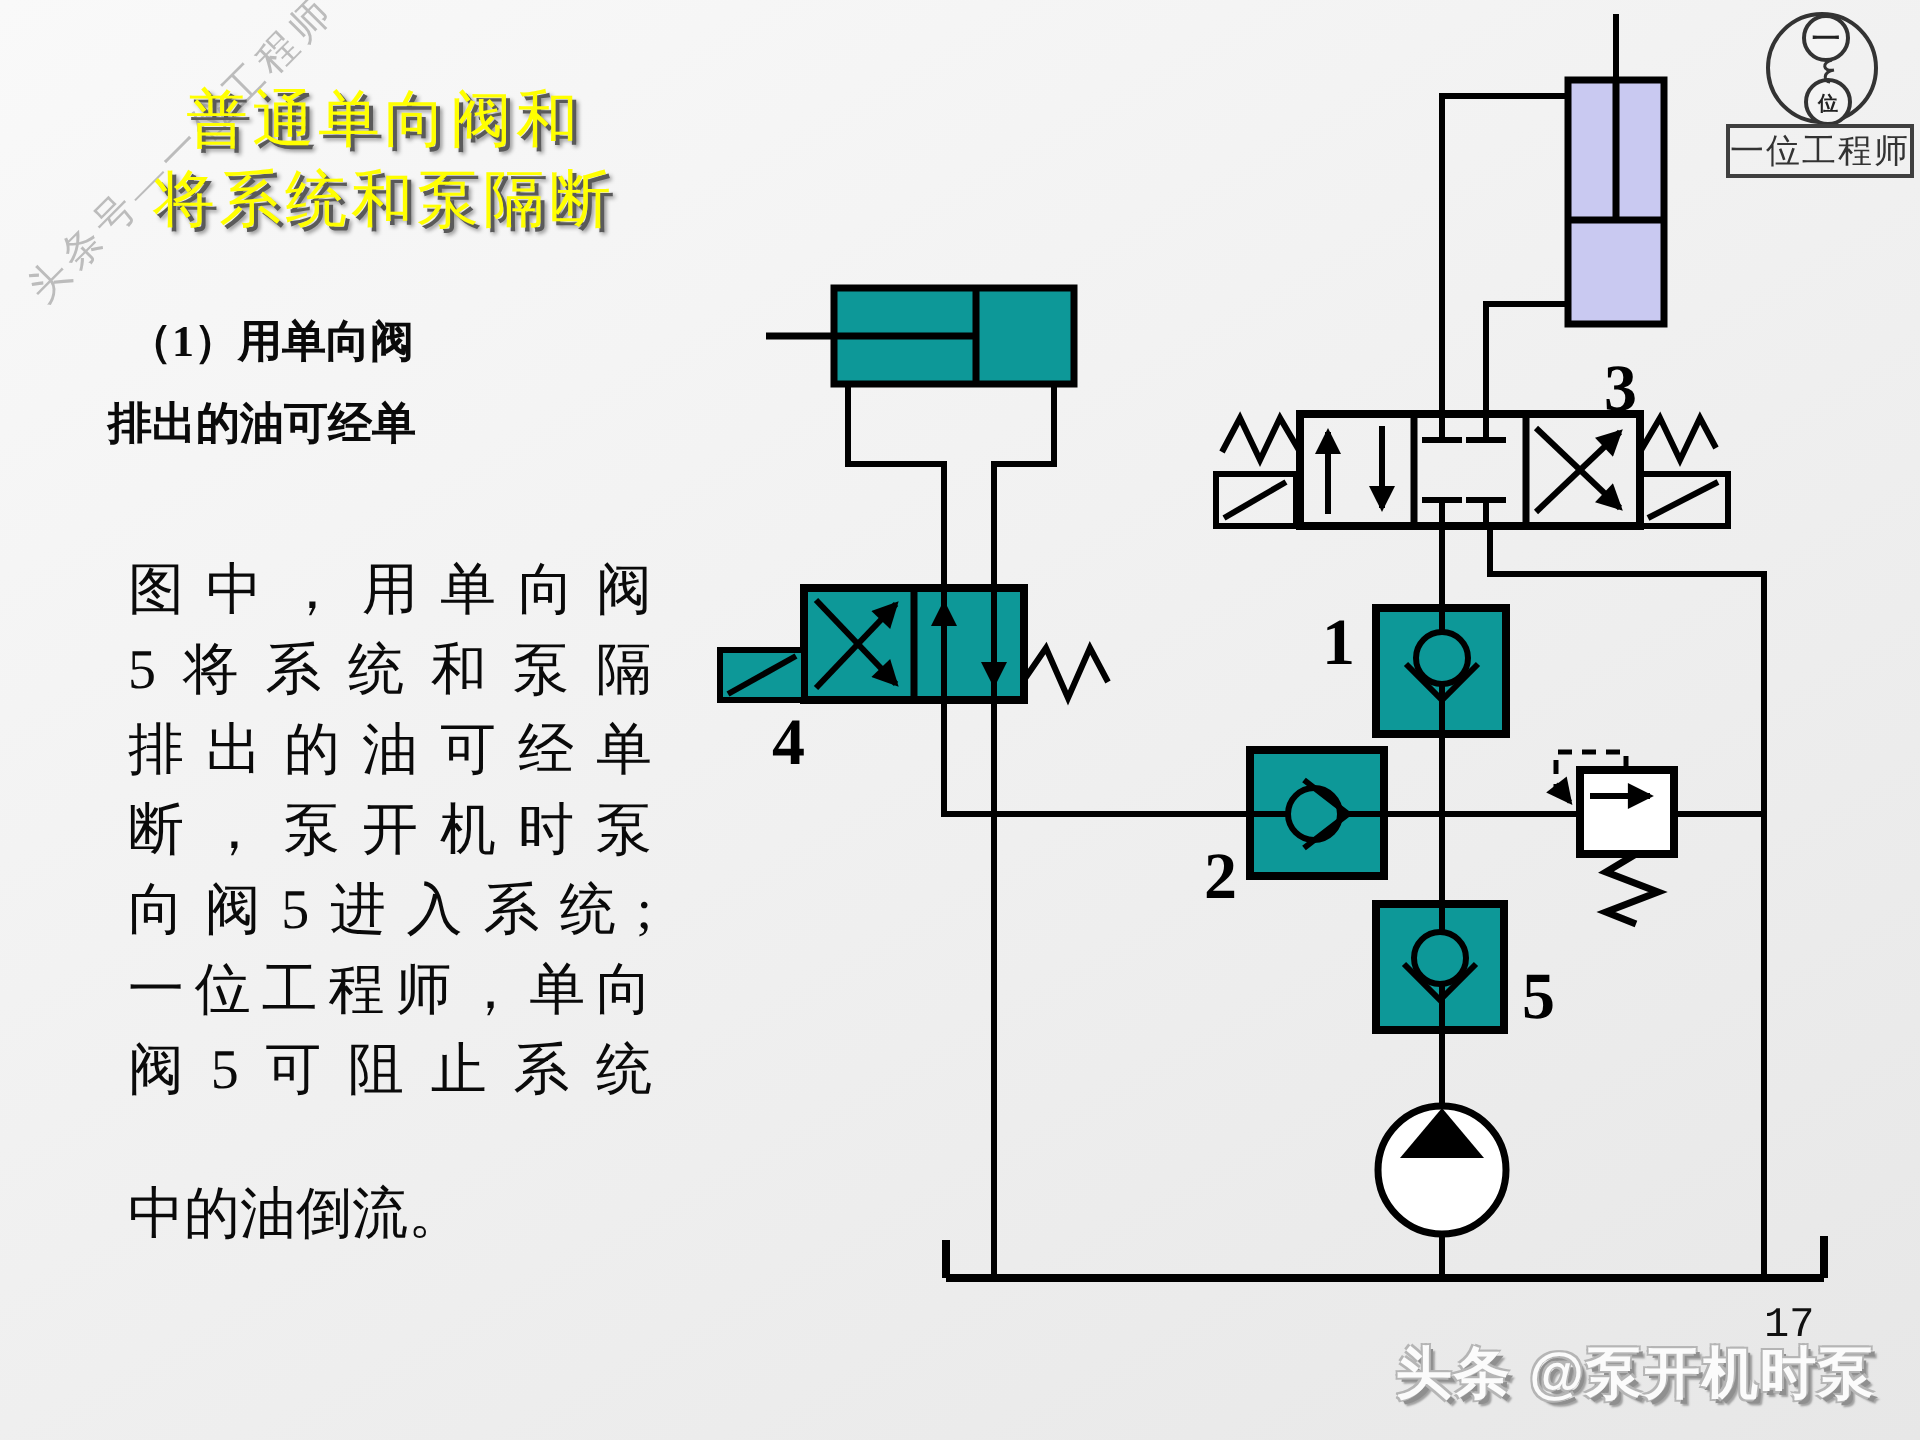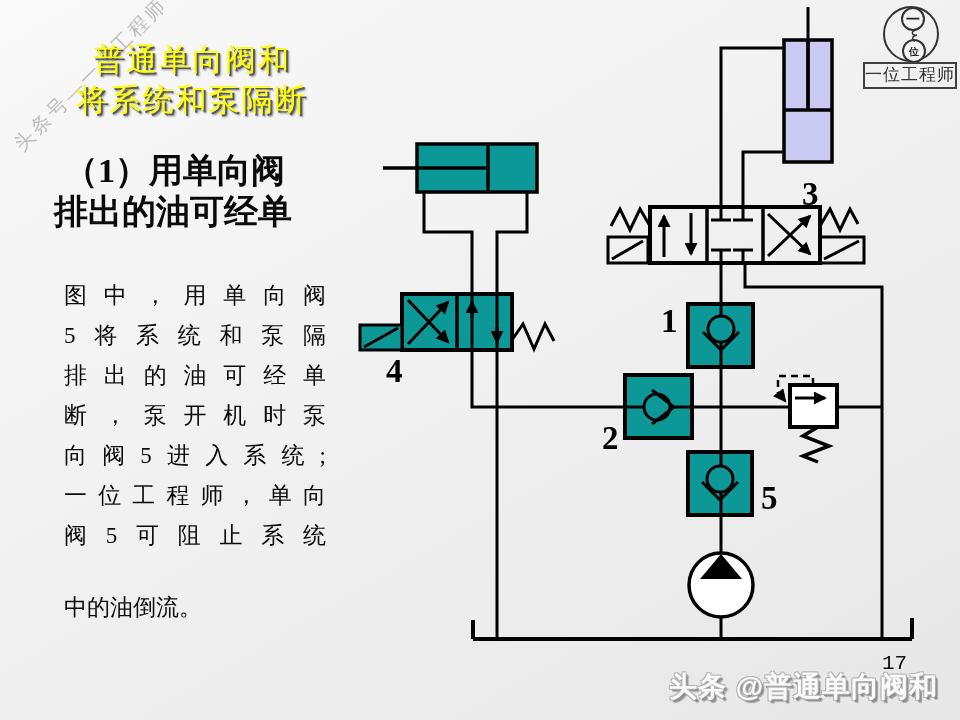--- a/index.html
+++ b/index.html
@@ -16,41 +16,41 @@
   }
   .title-block{
     position:absolute; left:22px; top:40px; width:340px; text-align:center;
     font-family:"Liberation Sans", sans-serif; font-weight:normal;
     font-size:31px; line-height:40px; color:#ffff00; letter-spacing:2px;
     text-shadow:2px 2px 0 #5a5a5a, 3px 3px 2px #8a8a8a;
     white-space:nowrap;
   }
   .subtitle-block{
     position:absolute; left:54px; top:150px; width:300px;
-    font-weight:bold; font-size:34px; line-height:41px; color:#0a0a0a;
+    font-weight:bold; font-size:22px; line-height:41px; color:#0a0a0a;
     white-space:nowrap;
   }
   .subtitle-block .l1{padding-left:10px;}
   .para{
     position:absolute; left:64px; top:276px; width:262px;
-    font-size:23px; color:#0a0a0a;
+    font-size:28px; color:#0a0a0a;
   }
   .para .pline{
     width:262px; height:40px; line-height:40px;
     text-align:justify; text-align-last:justify; white-space:nowrap;
   }
   .para .pline.last{text-align-last:left;margin-top:32px;}
   .diagram-svg{position:absolute; left:0; top:0;}
   .diagram-svg text{font:bold 33px "Liberation Serif", serif; fill:#000;}
   .logo{position:absolute; left:882px; top:2px; width:76px; height:92px;}
   .logo-caption{
     position:absolute; left:863px; top:62px; width:90px; height:23px;
     border:2px solid #3f3f3f; background:transparent;
     font-size:17px; line-height:23px; text-align:center; color:#333;
-    letter-spacing:1px; font-family:Liberation Mono, monospace;
+    letter-spacing:1px; font-family:Liberation Serif, serif;
   }
   .page-number{
     position:absolute; left:882px; top:652px;
     font-size:21px; color:#111; z-index:3; font-family:Liberation Mono, monospace;
   }
   .credit{
     position:absolute; right:22px; top:668px; white-space:nowrap;
     font-family:"Liberation Sans", sans-serif; font-weight:bold; font-size:28px;
     letter-spacing:1px; color:#fbfbfb; z-index:2;
     text-shadow:-1px -1px 0 #b5b5b5, 1px -1px 0 #b5b5b5, -1px 1px 0 #b5b5b5,
@@ -200,15 +200,15 @@
     <circle cx="31" cy="17" r="11" fill="#f4f4f4" stroke="#333" stroke-width="2"></circle>
     <circle cx="32" cy="49" r="11" fill="#f4f4f4" stroke="#333" stroke-width="2"></circle>
     <path d="M34 28 c-5 1 -5 6 1 5 c-6 1 -5 6 -2 6" fill="none" stroke="#333" stroke-width="1.5"></path>
     <text x="31" y="22" text-anchor="middle" style="font:bold 14px 'Liberation Serif',serif; fill:#222;">一</text>
     <text x="32" y="53" text-anchor="middle" style="font:bold 10px 'Liberation Serif',serif; fill:#222;">位</text>
   </svg>
   <div class="logo-caption">一位工程师</div>
 
   <div class="page-number">17</div>
 
-  <div class="credit">头条 @普通单向阀和</div>
+  <div class="credit">头条 @泵开机时泵</div>
 
 </div>
 
 </body></html>

